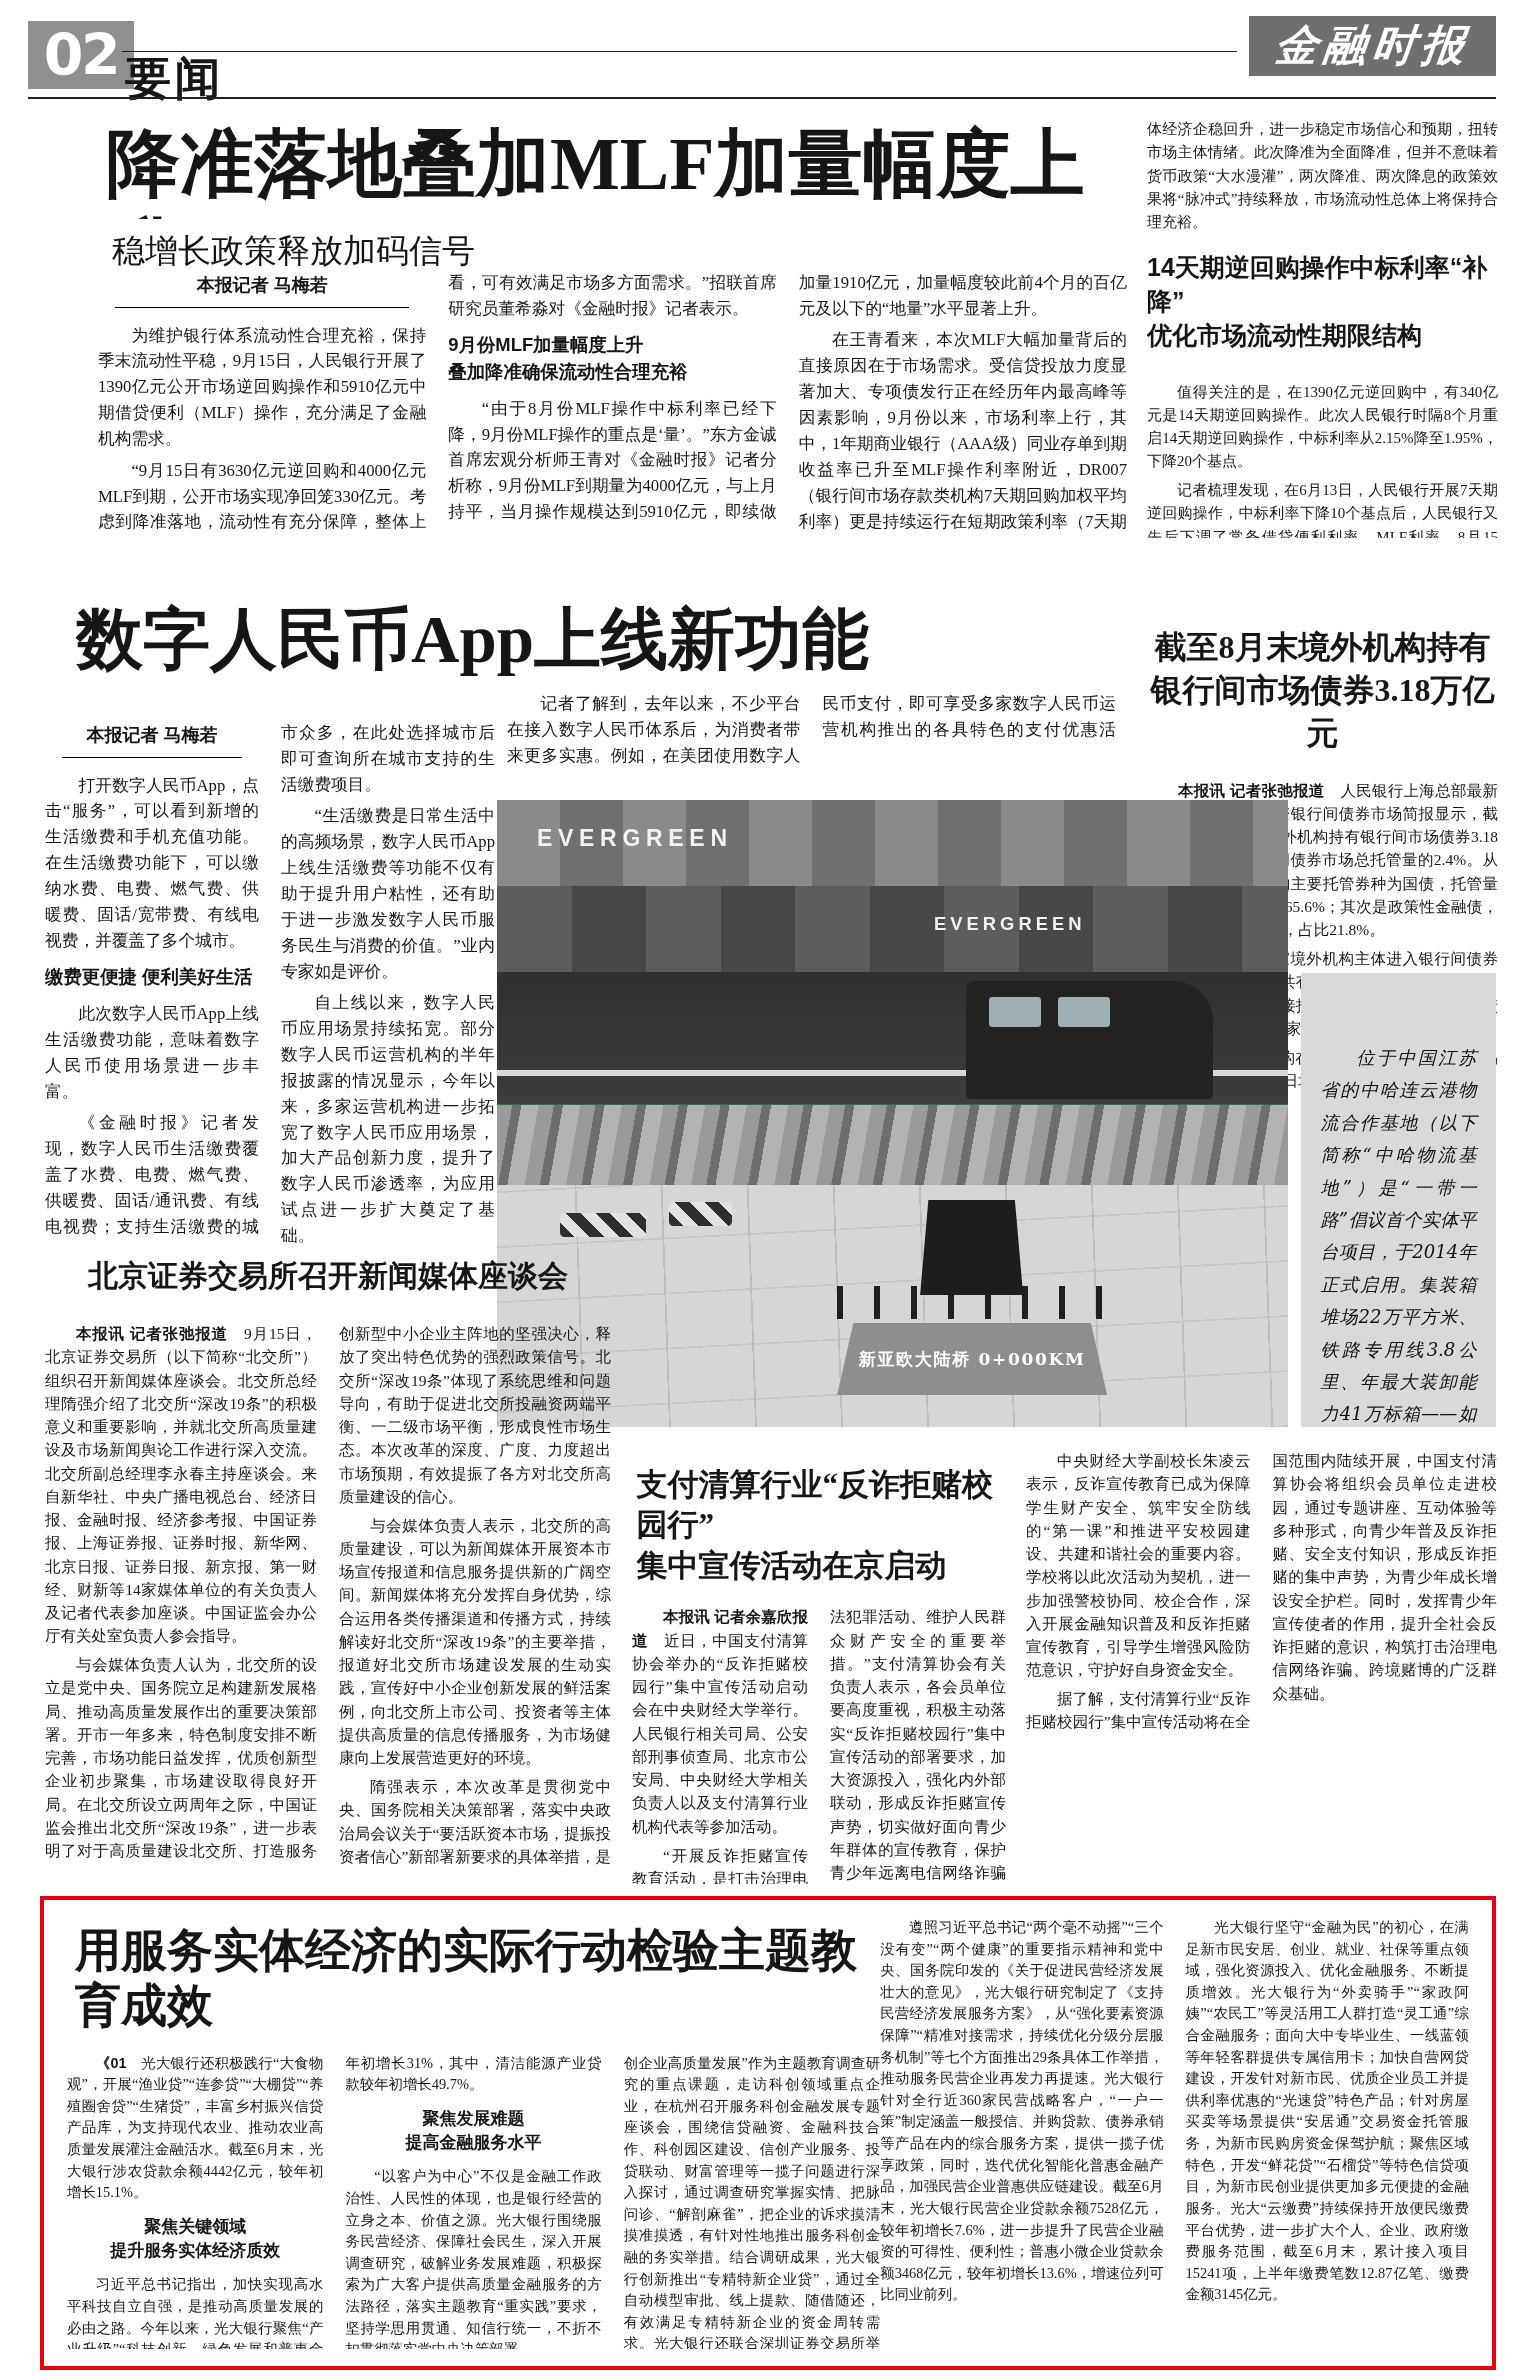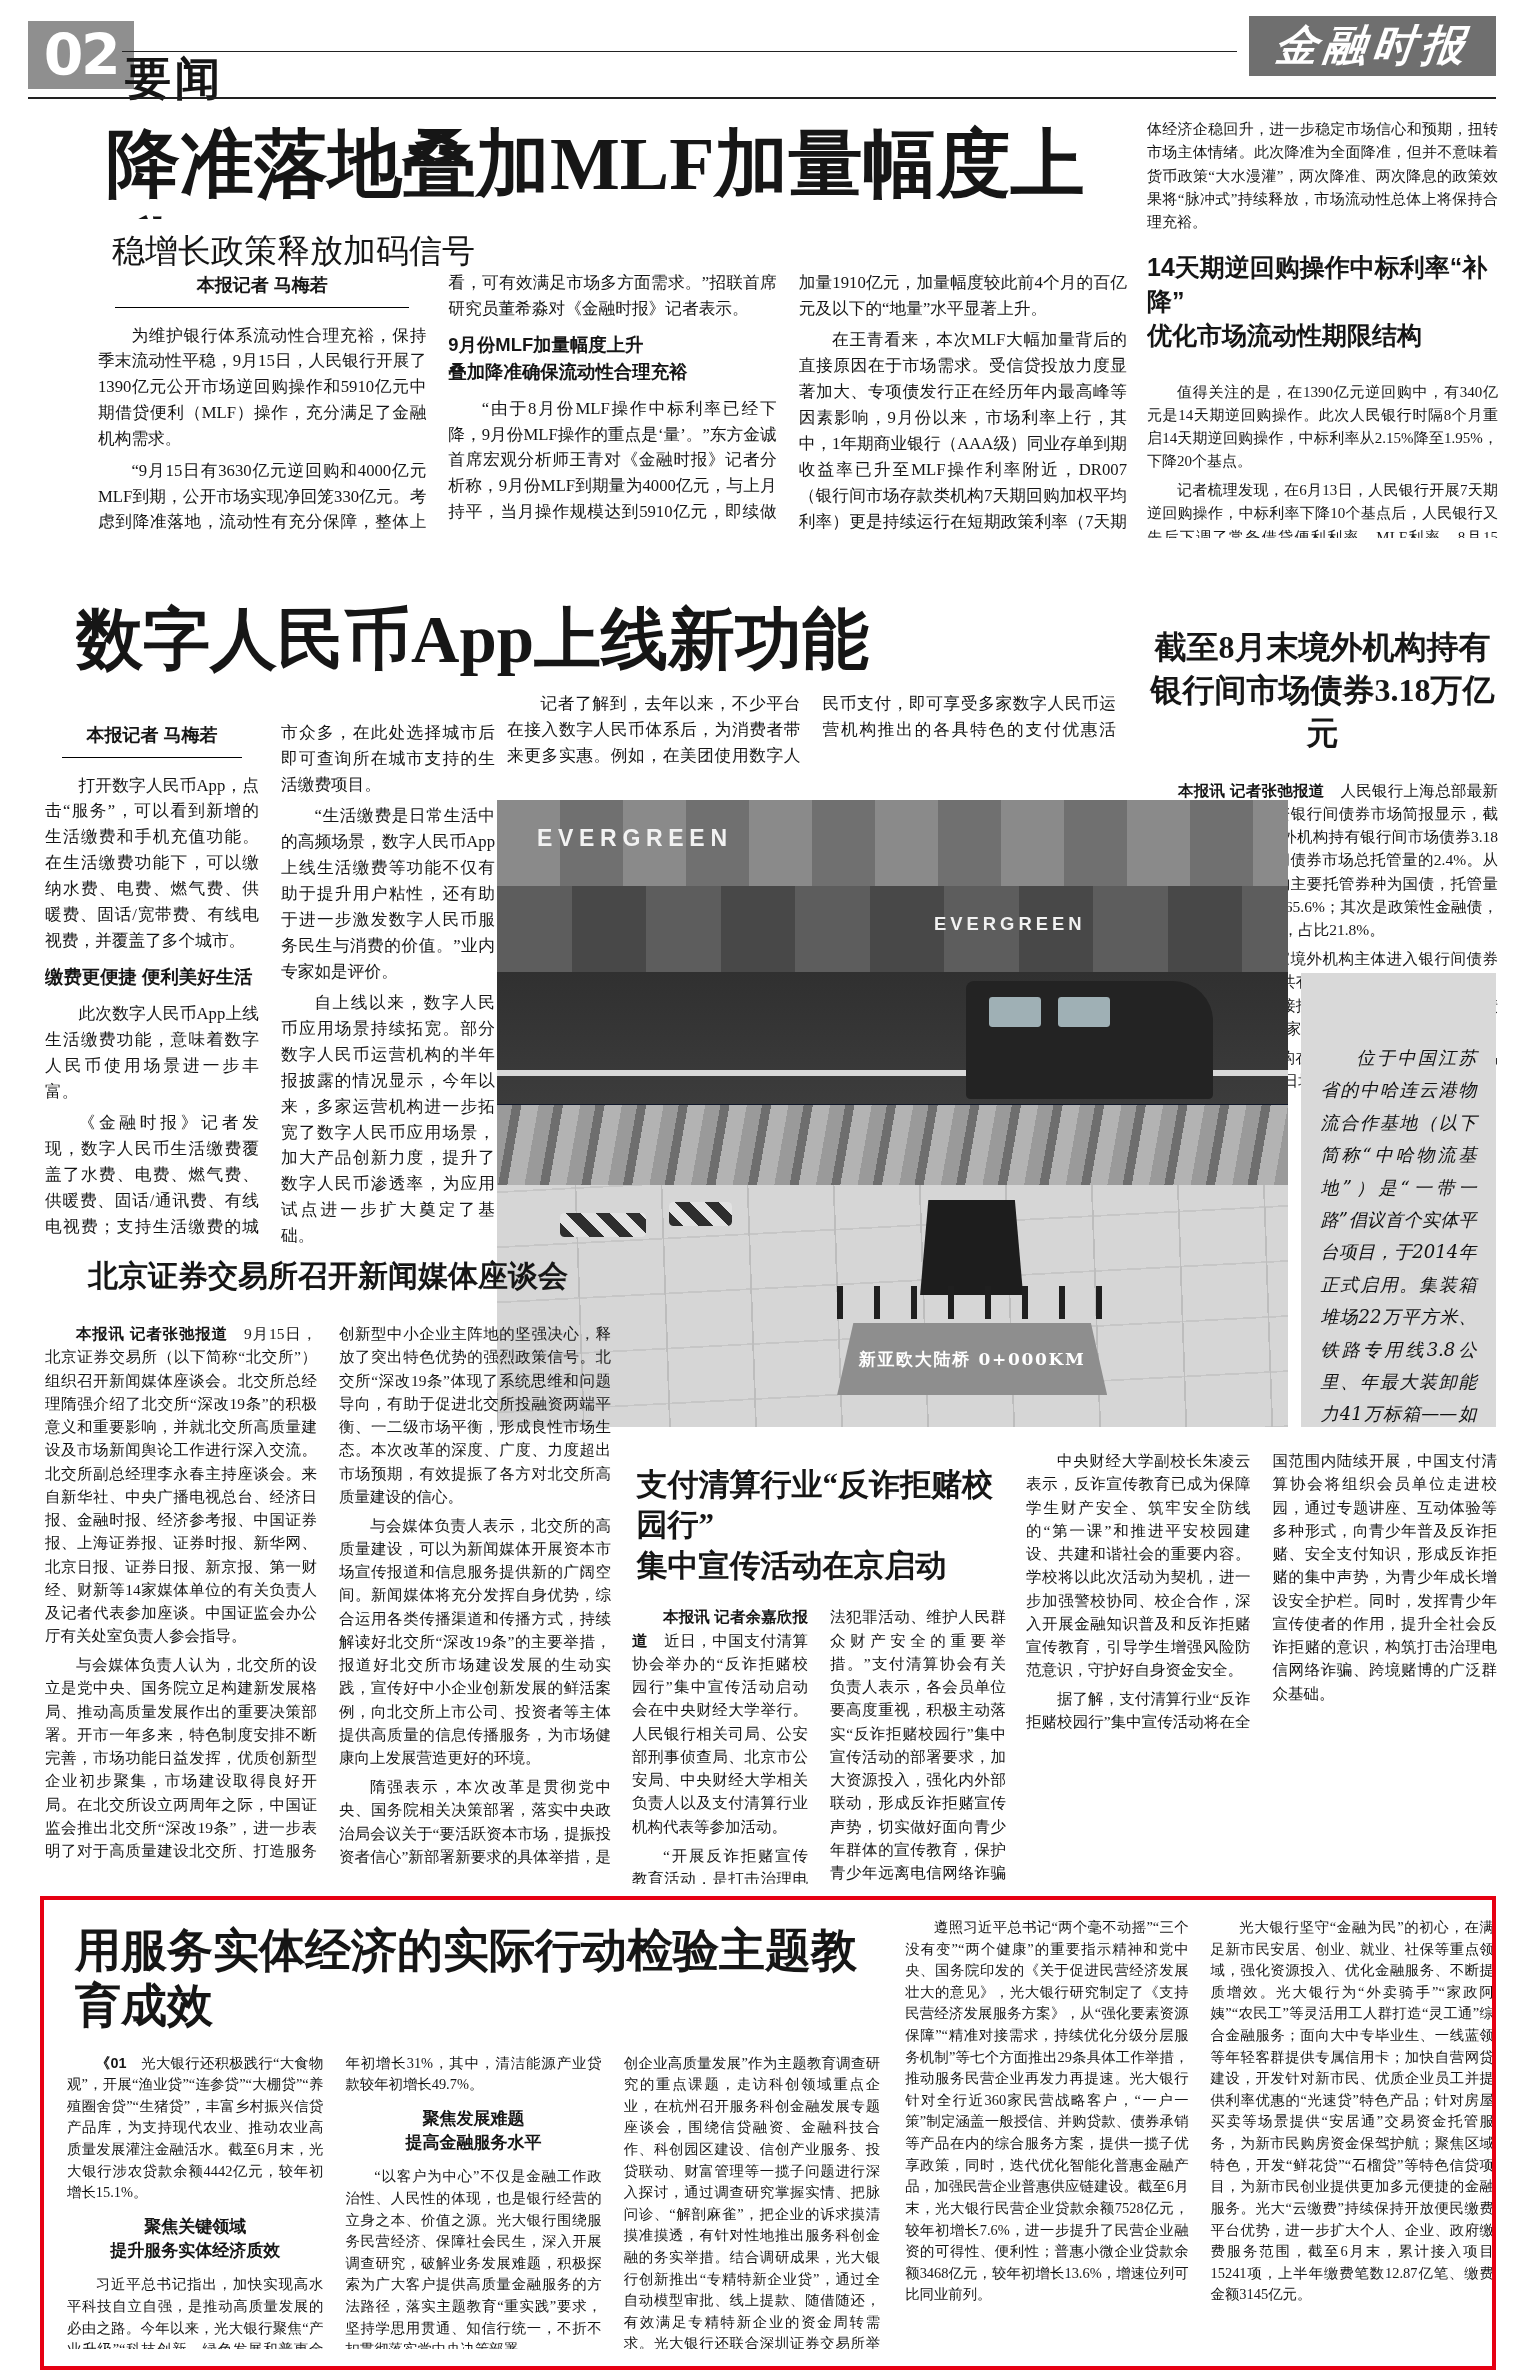--- a/index.html
+++ b/index.html
@@ -27,21 +27,21 @@
       text-align:center;letter-spacing:-2.3px;}
   .secname{font:700 46px/46px "Liberation Sans",sans-serif;letter-spacing:3.4px;}
   .editors{font:400 15px "Liberation Sans",sans-serif;color:#222;display:flex;
       align-items:baseline;justify-content:flex-end;gap:16px;white-space:nowrap;}
   .editors .date{font:700 23px "Liberation Sans",sans-serif;}
   .editors .wk{font:700 21px "Liberation Sans",sans-serif;}
   .logo{background:#6f6f6f;color:#fff;display:flex;align-items:center;justify-content:center;}
   .logo span{font:700 43px "DejaVu Serif",serif;font-style:italic;letter-spacing:5.7px;
       transform:skewX(-6deg);}
   
-  .photo{background:#0f172a;}
+  .photo{background:#15803d;}
   .ph-row1{position:absolute;left:0;top:0;right:0;height:86px;
       background:repeating-linear-gradient(90deg,#8a8a8a 0 63px,#707070 63px 126px);}
   .ph-row2{position:absolute;left:0;top:86px;right:0;height:86px;
       background:repeating-linear-gradient(90deg,#5d5d5d 0 75px,#484848 75px 149px);}
   .ph-brand{position:absolute;color:#f2f2f2;font:700 23px "Liberation Sans",sans-serif;
       letter-spacing:5.7px;}
   .ph-train{position:absolute;left:0;top:172px;right:0;height:132px;
       background:linear-gradient(#303030,#3c3c3c);}
   .ph-stripe{position:absolute;left:0;top:270px;right:0;height:5.7px;background:#d8d8d8;}
   .ph-loco{position:absolute;right:75px;top:181px;width:247px;height:118px;background:#232323;
@@ -61,21 +61,21 @@
       background:repeating-linear-gradient(90deg,#1f1f1f 0 5.7px,transparent 5.7px 37px);}
   .ph-monu-base{position:absolute;left:0;bottom:0;width:270px;height:72px;background:#8e8e8e;
       clip-path:polygon(6% 0,94% 0,100% 100%,0 100%);display:flex;align-items:center;justify-content:center;}
   .ph-monu-base span{color:#fff;font:700 17px "DejaVu Serif",serif;letter-spacing:1.7px;}
   
   .caption{background:#d9d9d9;padding:69px 19.5px 21px 19.5px;font-style:italic;
       font-family:"DejaVu Serif",serif;font-size:18px;line-height:1.8;color:#101010;}
   .caption p{text-align:justify;}
   
   .redbox{border:4px solid #e60012;box-sizing:border-box;padding:17px 23px;display:grid;
-      grid-template-columns:58% 42%;column-gap:25px;}
+      grid-template-columns:58% 42%;}
   .rb-left{display:flex;flex-direction:column;overflow:hidden;}
   .rb-head{font:700 46px/1.2 "Liberation Serif",serif;margin:5.7px 0 19.5px 8px;}
   .rb-cols{flex:1;overflow:hidden;}
   .rb-sub{font:700 17px/1.4 "Liberation Sans",sans-serif;text-align:center;
       text-indent:0;margin:11.5px 0;break-inside:avoid;white-space:pre-line;}
   .jump{font-weight:700;font-family:"Liberation Sans",sans-serif;}
 </style>
 </head>
 <body>
 

